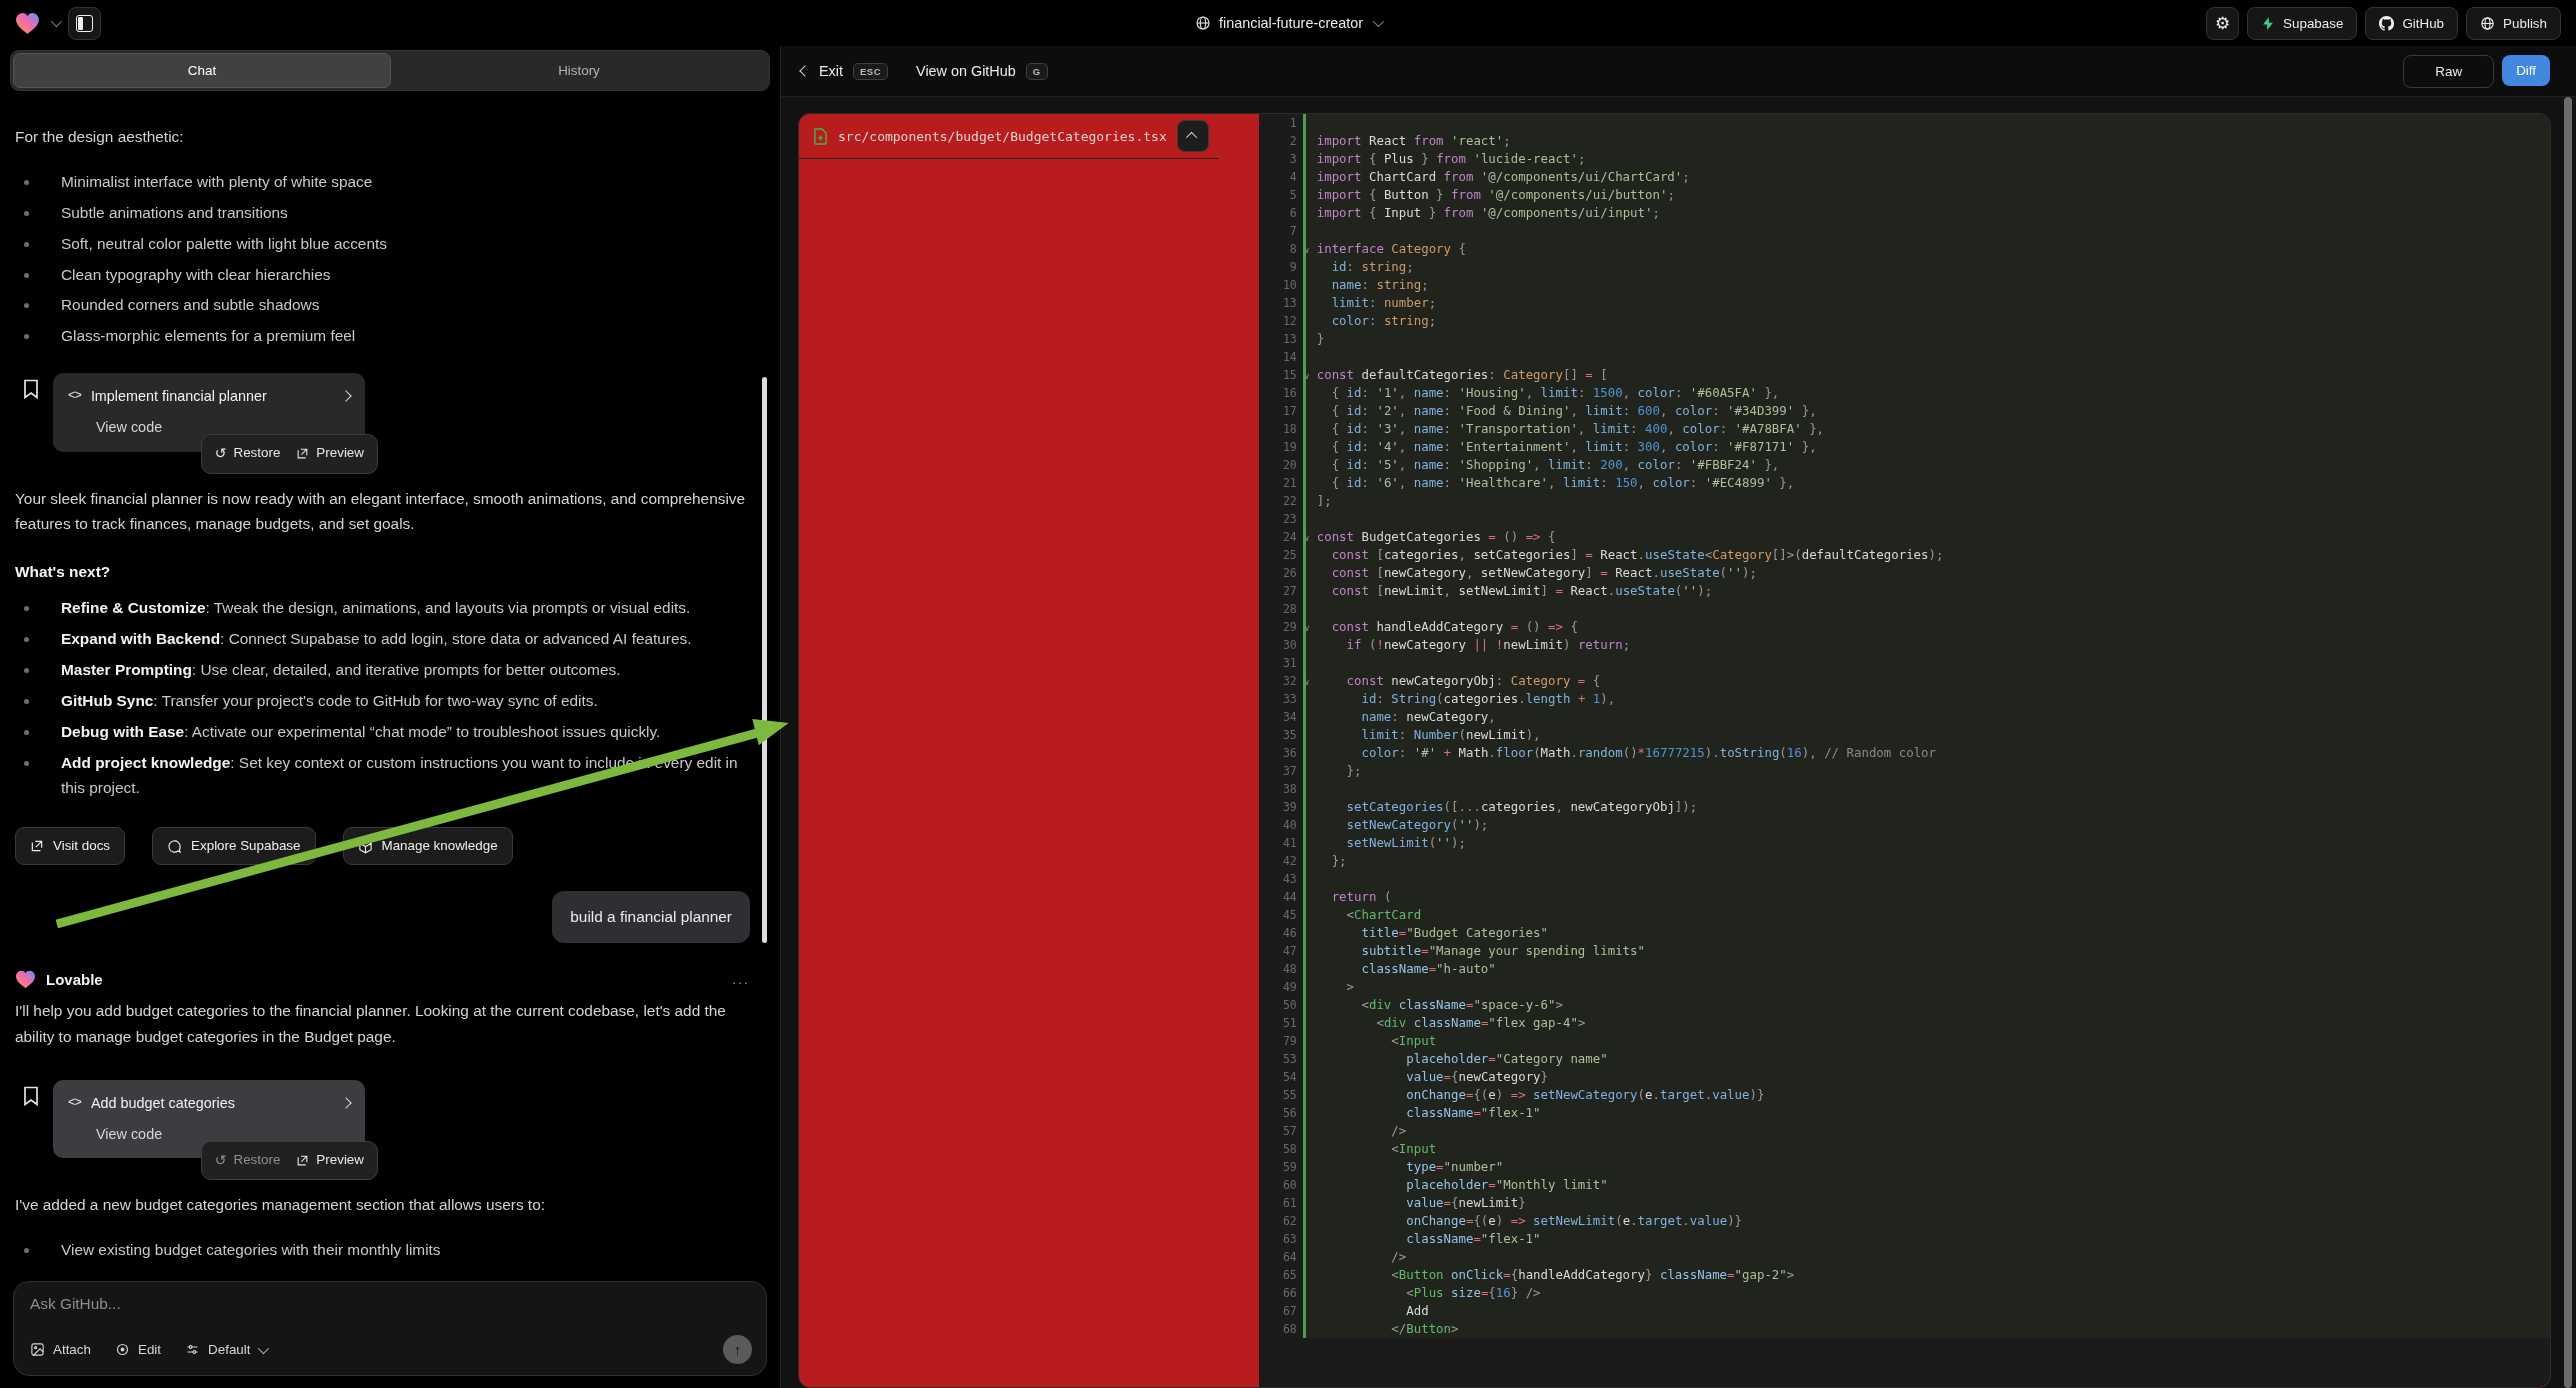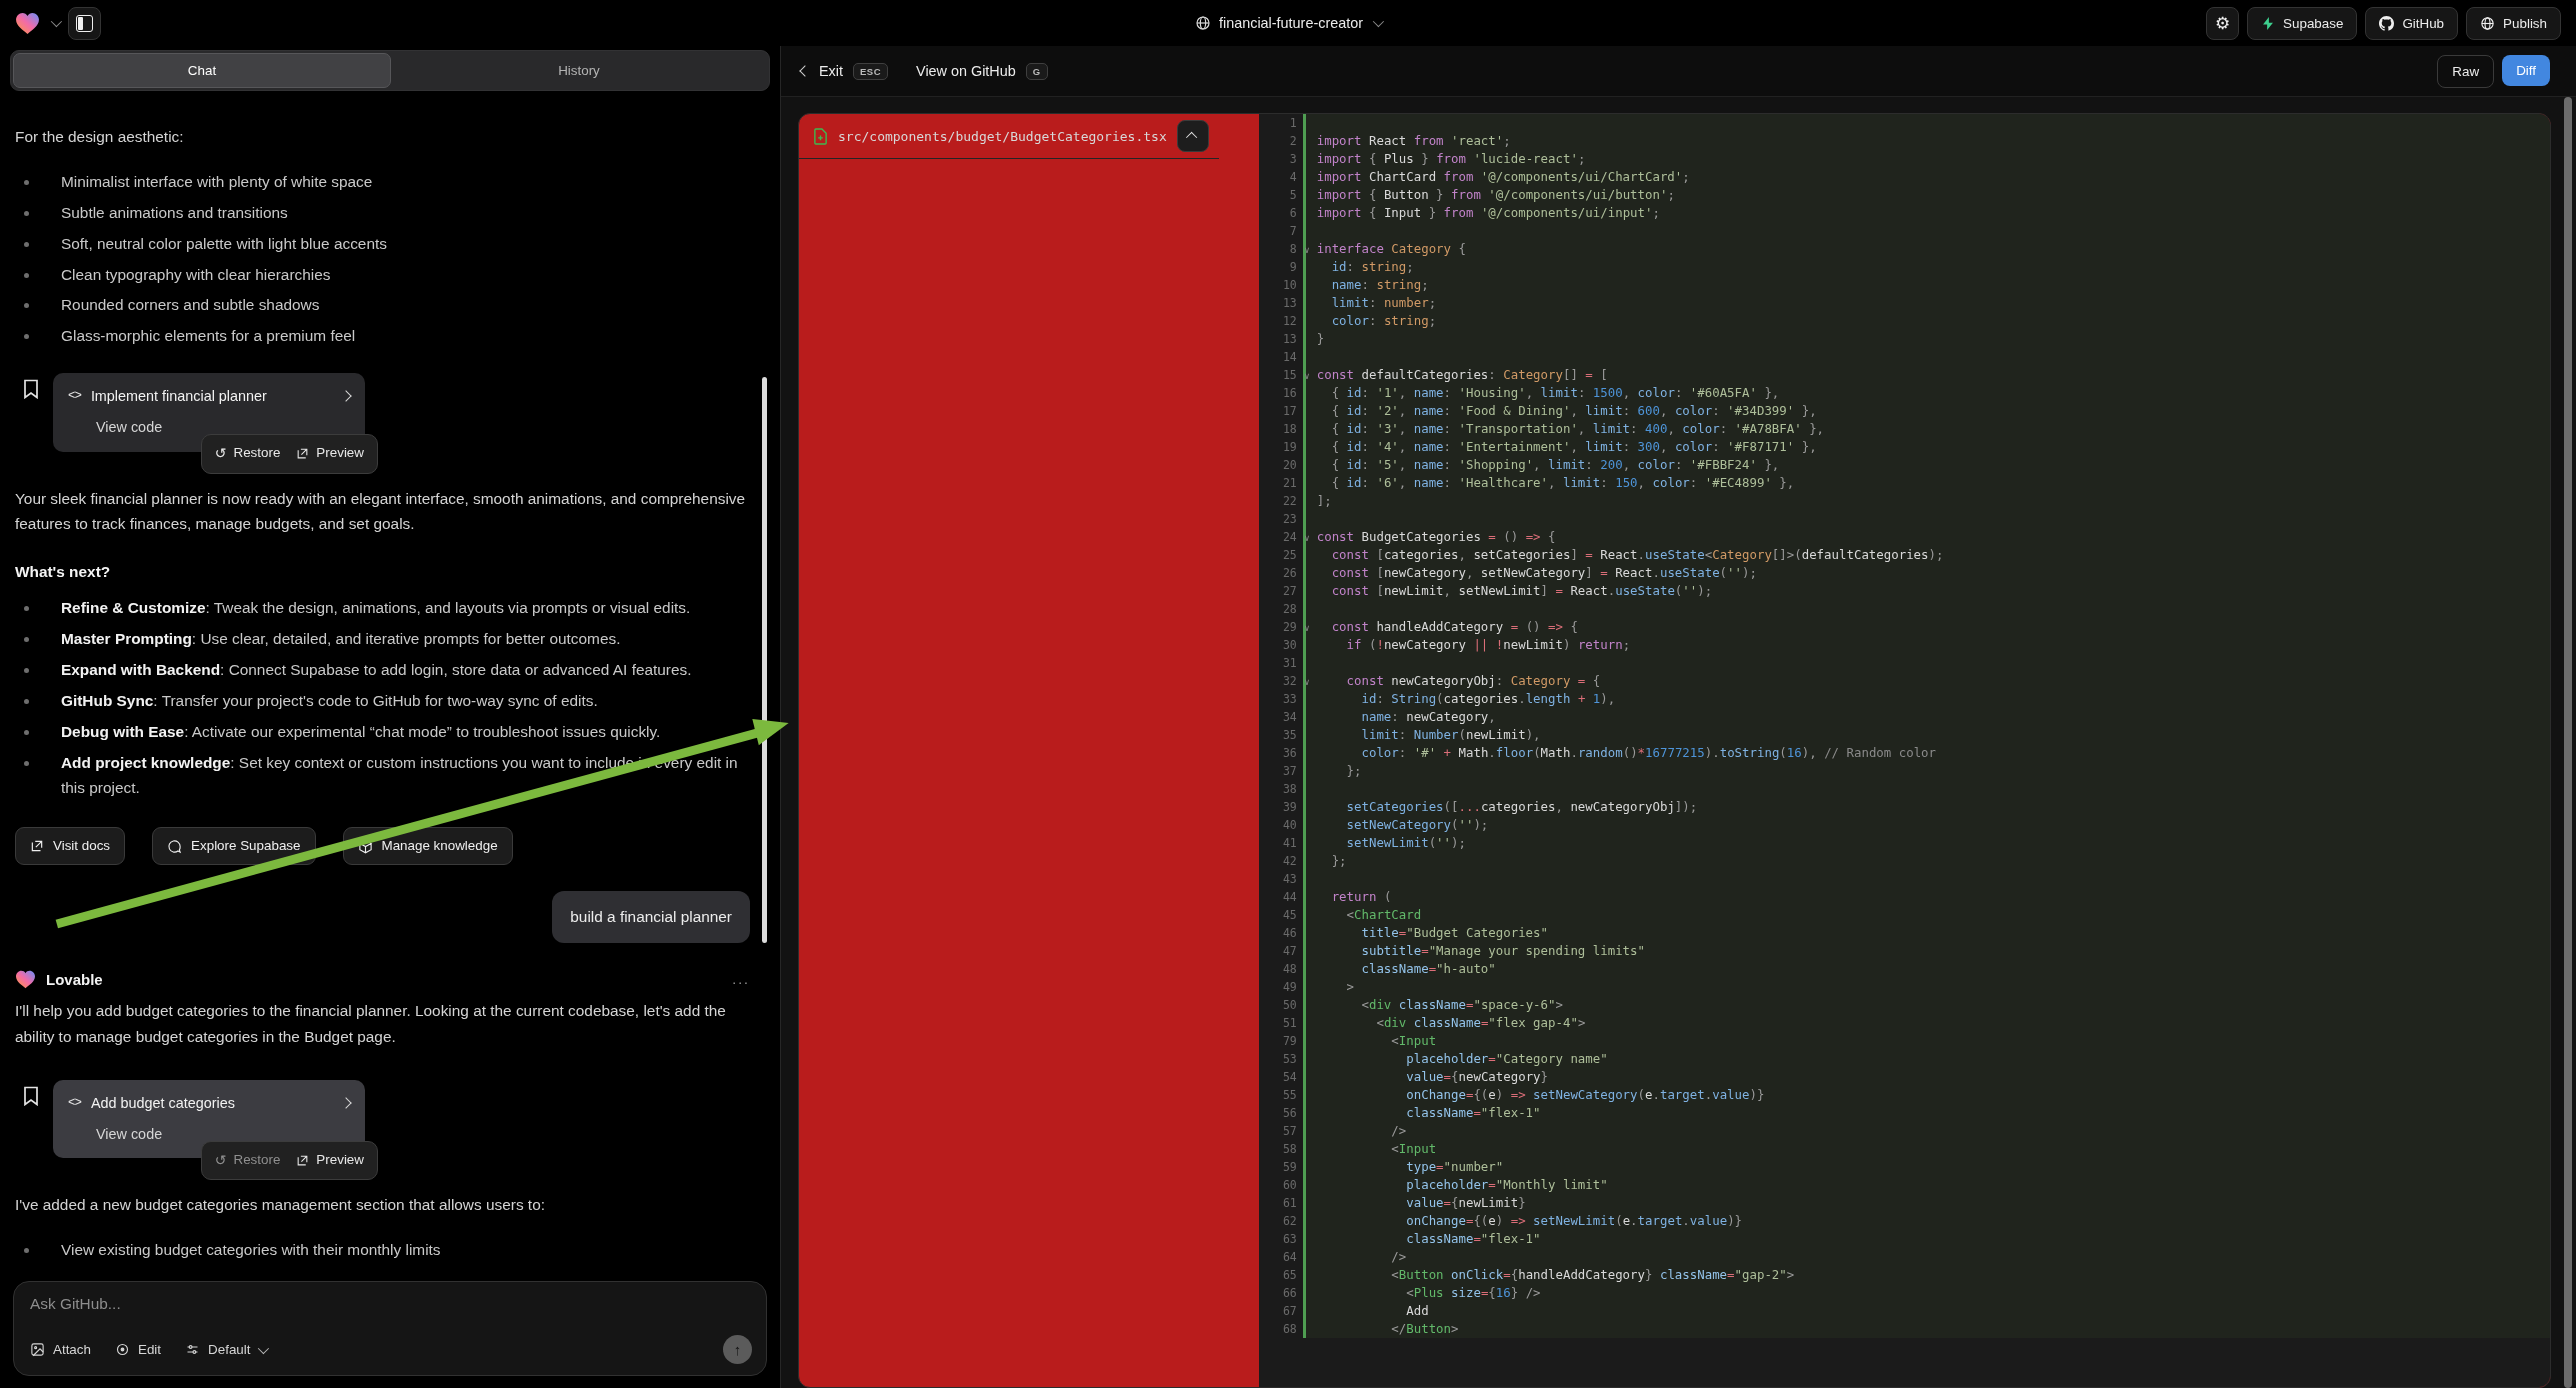--- a/index.html
+++ b/index.html
@@ -70,21 +70,21 @@
   .send{margin-left:auto;width:29px;height:29px;border-radius:50%;background:#5b5b5b;display:flex;align-items:center;justify-content:center;color:#171717;font-size:15px;font-weight:700;}
 
   .chat-sbar{position:absolute;right:13px;top:331px;width:5px;height:566px;border-radius:3px;background:#dcdcdc;}
 
   
   .codeside{flex:1;display:flex;flex-direction:column;min-width:0;background:#121212;position:relative;}
   .codebar{height:50px;flex:0 0 50px;display:flex;align-items:center;padding:0 26px 0 20px;gap:14px;border-bottom:1px solid #212121;background:#0d0d0d;}
   .cb-item{display:flex;align-items:center;gap:10px;color:#ececec;font-size:14.4px;}
   .kbd{border:1px solid #3f3f3f;border-radius:5px;padding:2px 6px;font-size:9.5px;color:#bbb;letter-spacing:0.5px;background:#1a1a1a;font-weight:600;}
   .cb-right{margin-left:auto;display:flex;gap:8px;}
-  .btn-raw{height:31px;padding:0 14px;border:1px solid #3a3a3a;border-radius:8px;background:transparent;color:#ececec;font-size:13.4px;display:flex;align-items:center;}
+  .btn-raw{height:31px;padding:0 31px;border:1px solid #3a3a3a;border-radius:8px;background:transparent;color:#ececec;font-size:13.4px;display:flex;align-items:center;}
   .btn-diff{height:31px;padding:0 14px;border-radius:8px;color:#fff;font-size:13.4px;display:flex;align-items:center;}
 
   .filecard{margin:16px 25px 0 17px;flex:1;min-height:0;border:1px solid #2c2c2c;border-radius:12px;background:#b91c1c;display:flex;flex-direction:row;overflow:hidden;gap:40px;}
   .filehead{height:44px;flex:0 0 44px;display:flex;align-items:center;gap:10px;padding:0 10px 0 14px;border-bottom:1px solid #252525;}
   .filepath{font-family:"DejaVu Sans Mono",monospace;font-size:13px;color:#d8d8d8;flex:1;}
   .collapse-btn{width:30px;height:30px;border:1px solid #3a3a3a;border-radius:8px;background:#1d1d1d;display:flex;align-items:center;justify-content:center;color:#e0e0e0;}
 
   .codebody{flex:1;min-height:0;overflow:hidden;font-family:"DejaVu Sans Mono",monospace;font-size:12.4px;background:#1b1b1b;}
   .crow{display:flex;height:18px;line-height:18px;white-space:pre;}
   .ln{width:38px;flex:0 0 38px;text-align:right;padding-right:6px;color:#6a6a6a;font-size:11.5px;background:#1b1b1b;position:relative;}
@@ -202,22 +202,22 @@
                   <span>Preview</span>
                 </span>
             </div>
           </div>
         </div>
 
         <div class="para">Your sleek financial planner is now ready with an elegant interface, smooth animations, and comprehensive features to track finances, manage budgets, and set goals.</div>
         <div class="h-bold">What's next?</div>
         <ul class="blist" id="next-bullets">
             <li><b>Refine &amp; Customize</b>: Tweak the design, animations, and layouts via prompts or visual edits.</li>
+            <li><b>Expand with Backend</b>: Connect Supabase to add login, store data or advanced AI features.</li>
             <li><b>Master Prompting</b>: Use clear, detailed, and iterative prompts for better outcomes.</li>
-            <li><b>Expand with Backend</b>: Connect Supabase to add login, store data or advanced AI features.</li>
             <li><b>GitHub Sync</b>: Transfer your project's code to GitHub for two-way sync of edits.</li>
             <li><b>Debug with Ease</b>: Activate our experimental “chat mode” to troubleshoot issues quickly.</li>
             <li><b>Add project knowledge</b>: Set key context or custom instructions you want to include in every edit in this project.</li>
           </ul>
 
         <div class="chips">
           <div class="chip">
             <svg class="ic" width="14" height="14" viewBox="0 0 24 24" fill="none" stroke="#efefef" stroke-width="2">
                 <path d="M4 6v14h14M9 4h11v11M20 4 10 14"></path>
               </svg>

